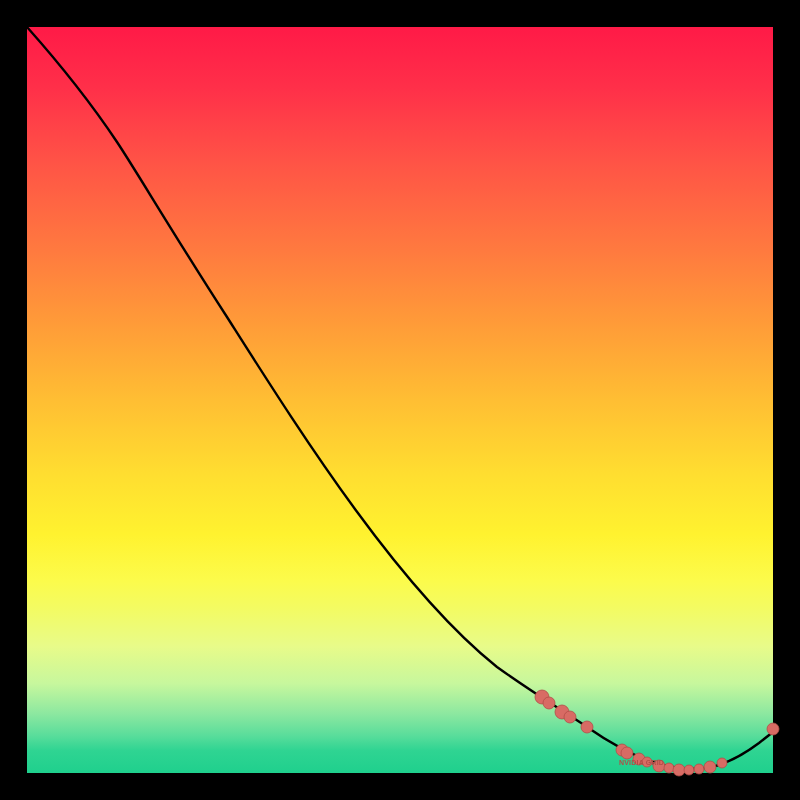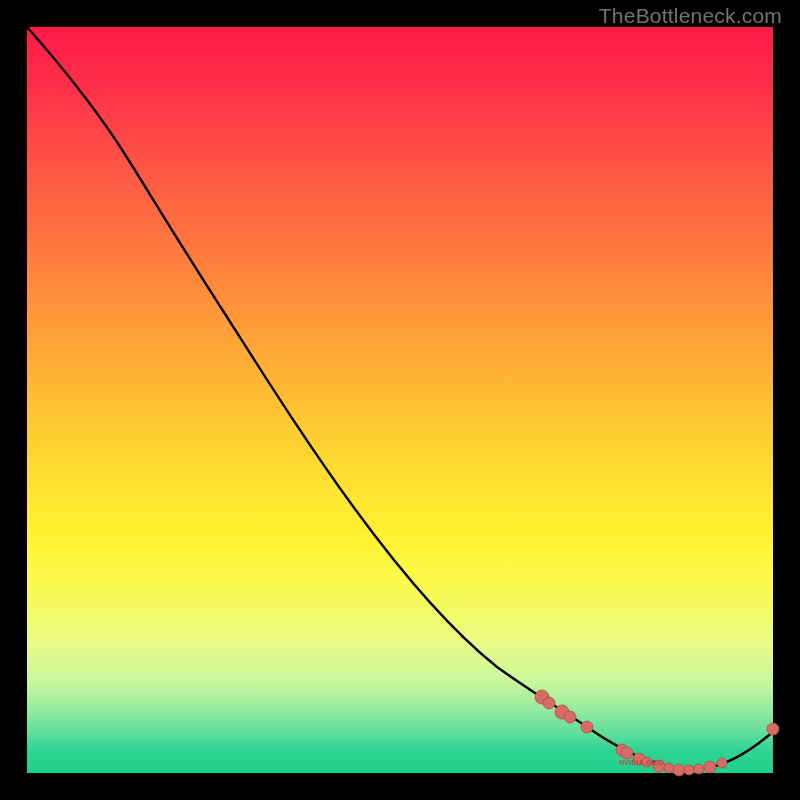--- a/index.html
+++ b/index.html
@@ -79,21 +79,20 @@
     color: #b24d47;
     font-weight: 700;
     letter-spacing: 0.2px;
     white-space: nowrap;
   }
 </style>
 </head>
 <body>
 <div class="outer">
 
-  <div class="watermark">TheBottleneck.com</div>
 
   <div class="plot">
     <svg class="curve" viewBox="0 0 746 746">
 
       <path class="curve-path" d="M 0 0
                C 40 45, 70 85, 90 115
                C 110 145, 145 205, 200 290
                C 270 400, 370 560, 470 640
                C 505 665, 530 680, 560 700
                C 580 714, 600 726, 625 735

